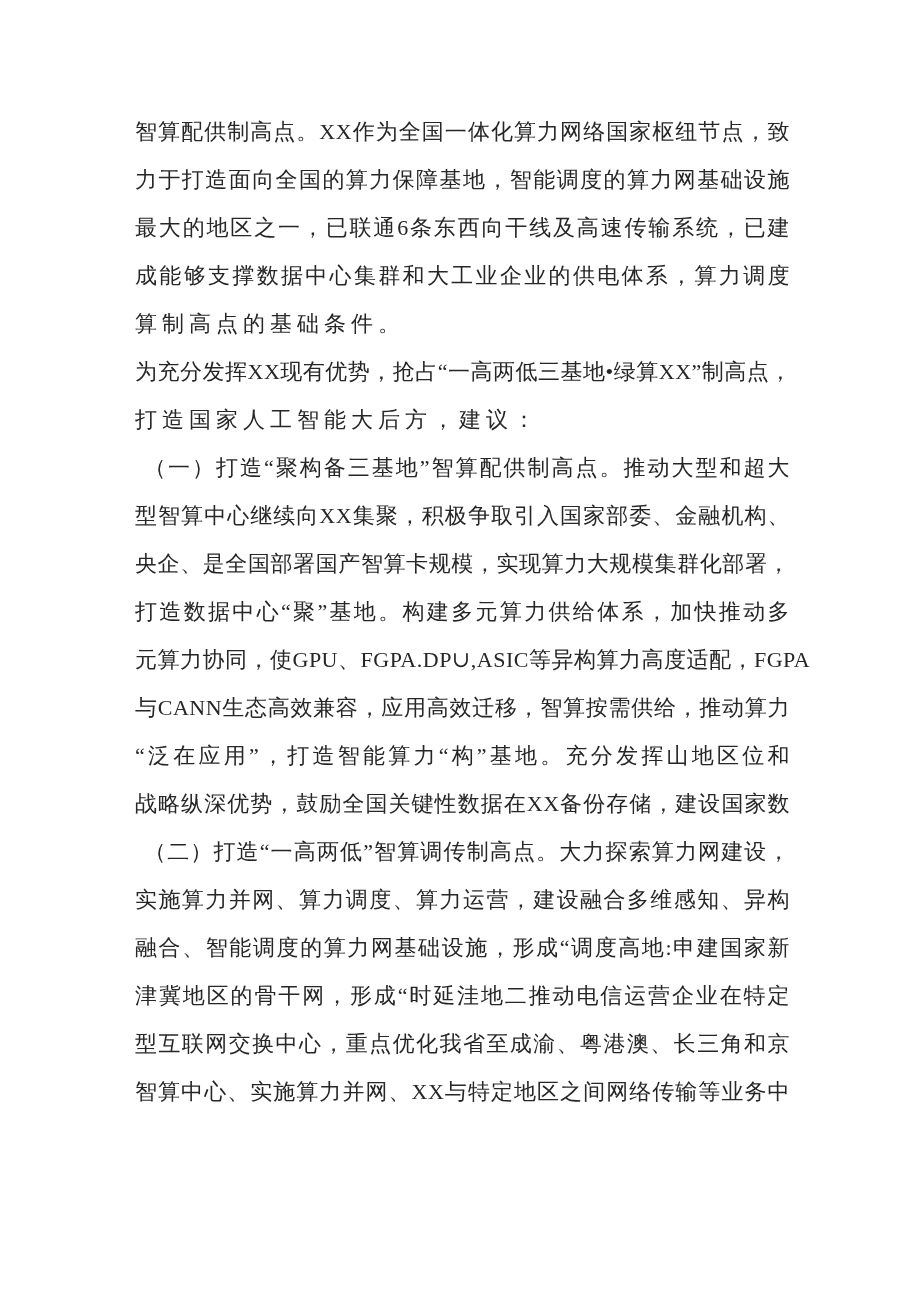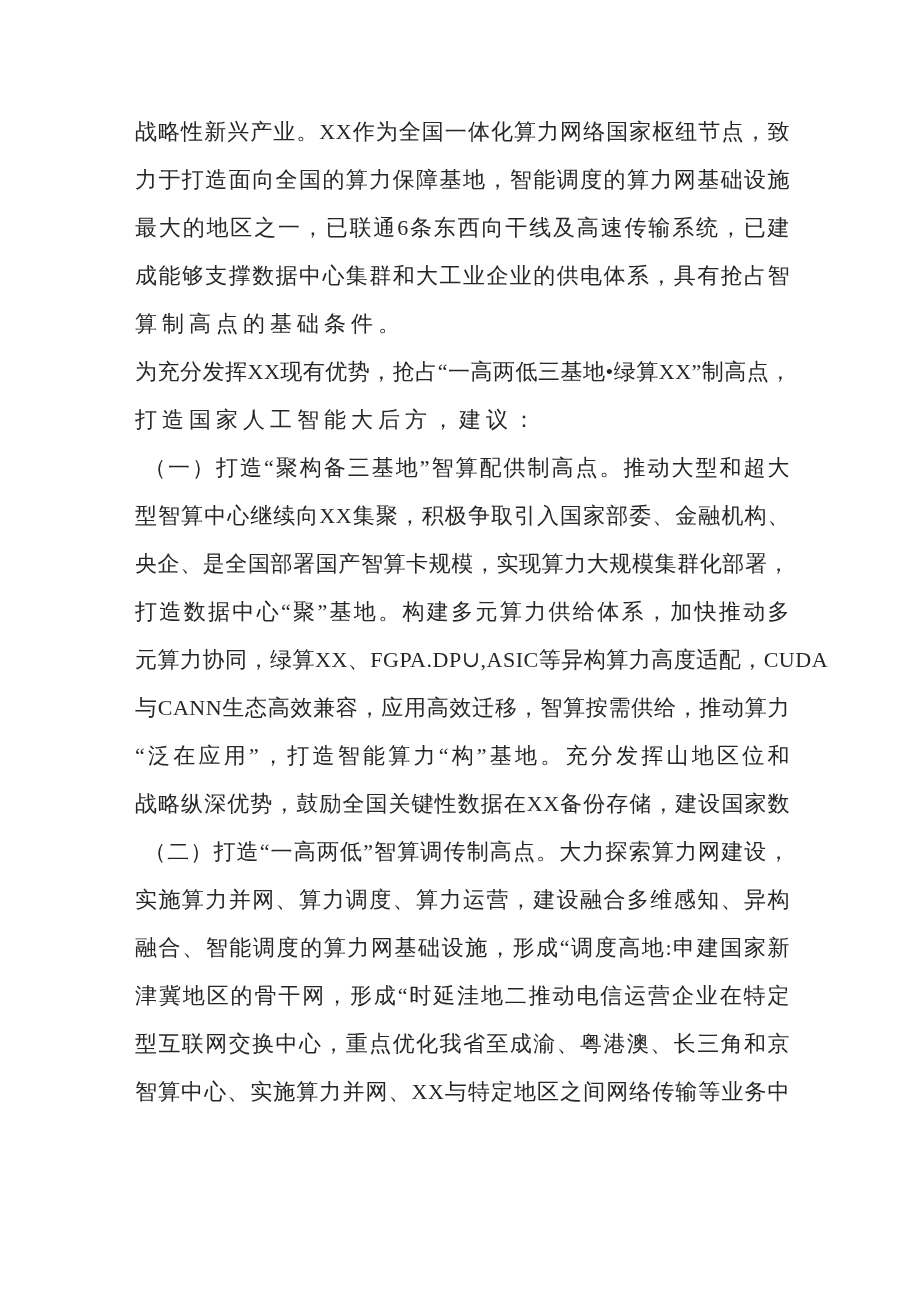--- a/index.html
+++ b/index.html
@@ -43,32 +43,32 @@
     text-align: left;
     text-align-last: left;
     letter-spacing: 5px;
   }
 </style>
 </head>
 <body>
 
 <div class="page">
   <div class="textblock" id="lines">
-      <div class="line justify">战略性新兴产业。XX作为全国一体化算力网络国家枢纽节点，致</div>
+      <div class="line justify">智算配供制高点。XX作为全国一体化算力网络国家枢纽节点，致</div>
       <div class="line justify">力于打造面向全国的算力保障基地，智能调度的算力网基础设施</div>
       <div class="line justify">最大的地区之一，已联通6条东西向干线及高速传输系统，已建</div>
-      <div class="line justify">成能够支撑数据中心集群和大工业企业的供电体系，具有抢占智</div>
+      <div class="line justify">成能够支撑数据中心集群和大工业企业的供电体系，算力调度</div>
       <div class="line left">算制高点的基础条件。</div>
       <div class="line justify">为充分发挥XX现有优势，抢占“一高两低三基地•绿算XX”制高点，</div>
       <div class="line left">打造国家人工智能大后方，建议：</div>
       <div class="line justify-indent">（一）打造“聚构备三基地”智算配供制高点。推动大型和超大</div>
       <div class="line justify">型智算中心继续向XX集聚，积极争取引入国家部委、金融机构、</div>
       <div class="line justify">央企、是全国部署国产智算卡规模，实现算力大规模集群化部署，</div>
       <div class="line justify">打造数据中心“聚”基地。构建多元算力供给体系，加快推动多</div>
-      <div class="line justify">元算力协同，绿算XX、FGPA.DP∪,ASIC等异构算力高度适配，CUDA</div>
+      <div class="line justify">元算力协同，使GPU、FGPA.DP∪,ASIC等异构算力高度适配，FGPA</div>
       <div class="line justify">与CANN生态高效兼容，应用高效迁移，智算按需供给，推动算力</div>
       <div class="line justify">“泛在应用”，打造智能算力“构”基地。充分发挥山地区位和</div>
       <div class="line justify">战略纵深优势，鼓励全国关键性数据在XX备份存储，建设国家数</div>
       <div class="line justify-indent">（二）打造“一高两低”智算调传制高点。大力探索算力网建设，</div>
       <div class="line justify">实施算力并网、算力调度、算力运营，建设融合多维感知、异构</div>
       <div class="line justify">融合、智能调度的算力网基础设施，形成“调度高地:申建国家新</div>
       <div class="line justify">津冀地区的骨干网，形成“时延洼地二推动电信运营企业在特定</div>
       <div class="line justify">型互联网交换中心，重点优化我省至成渝、粤港澳、长三角和京</div>
       <div class="line justify">智算中心、实施算力并网、XX与特定地区之间网络传输等业务中</div>
     </div>

